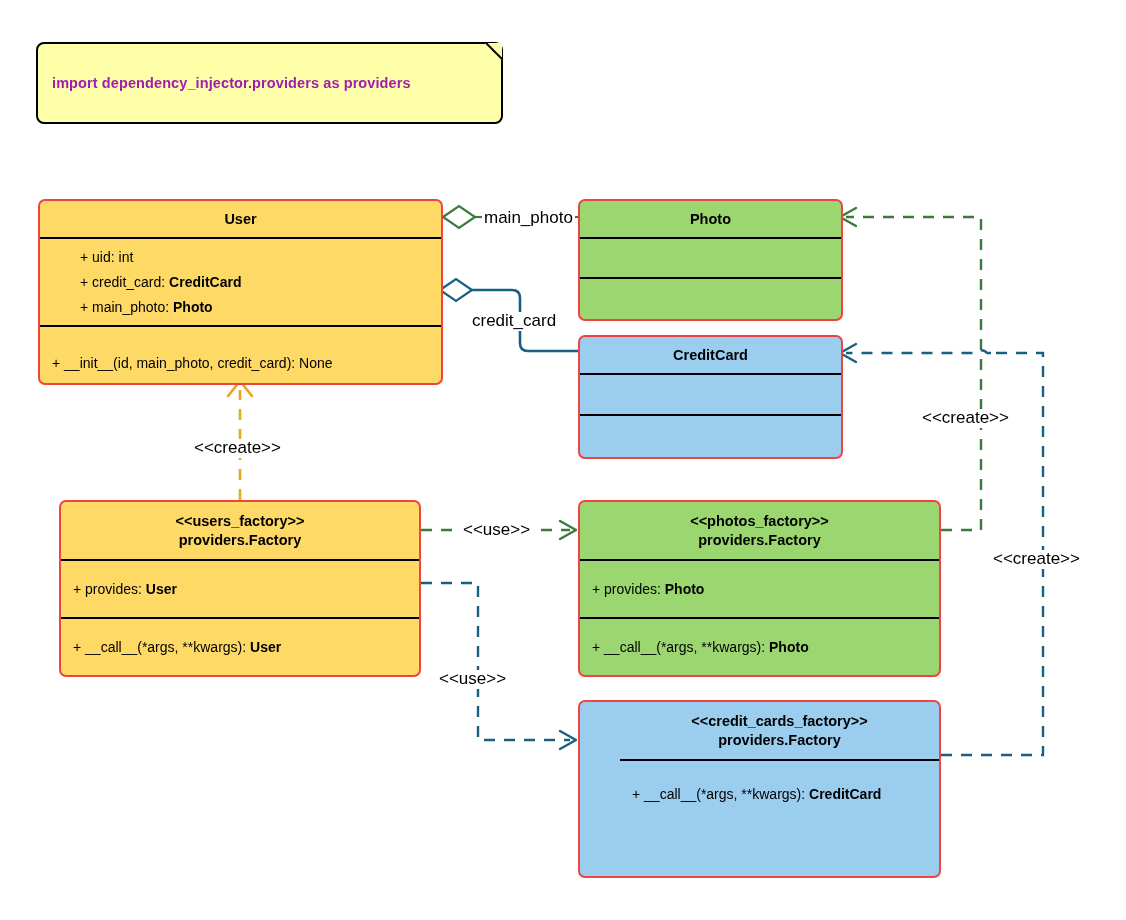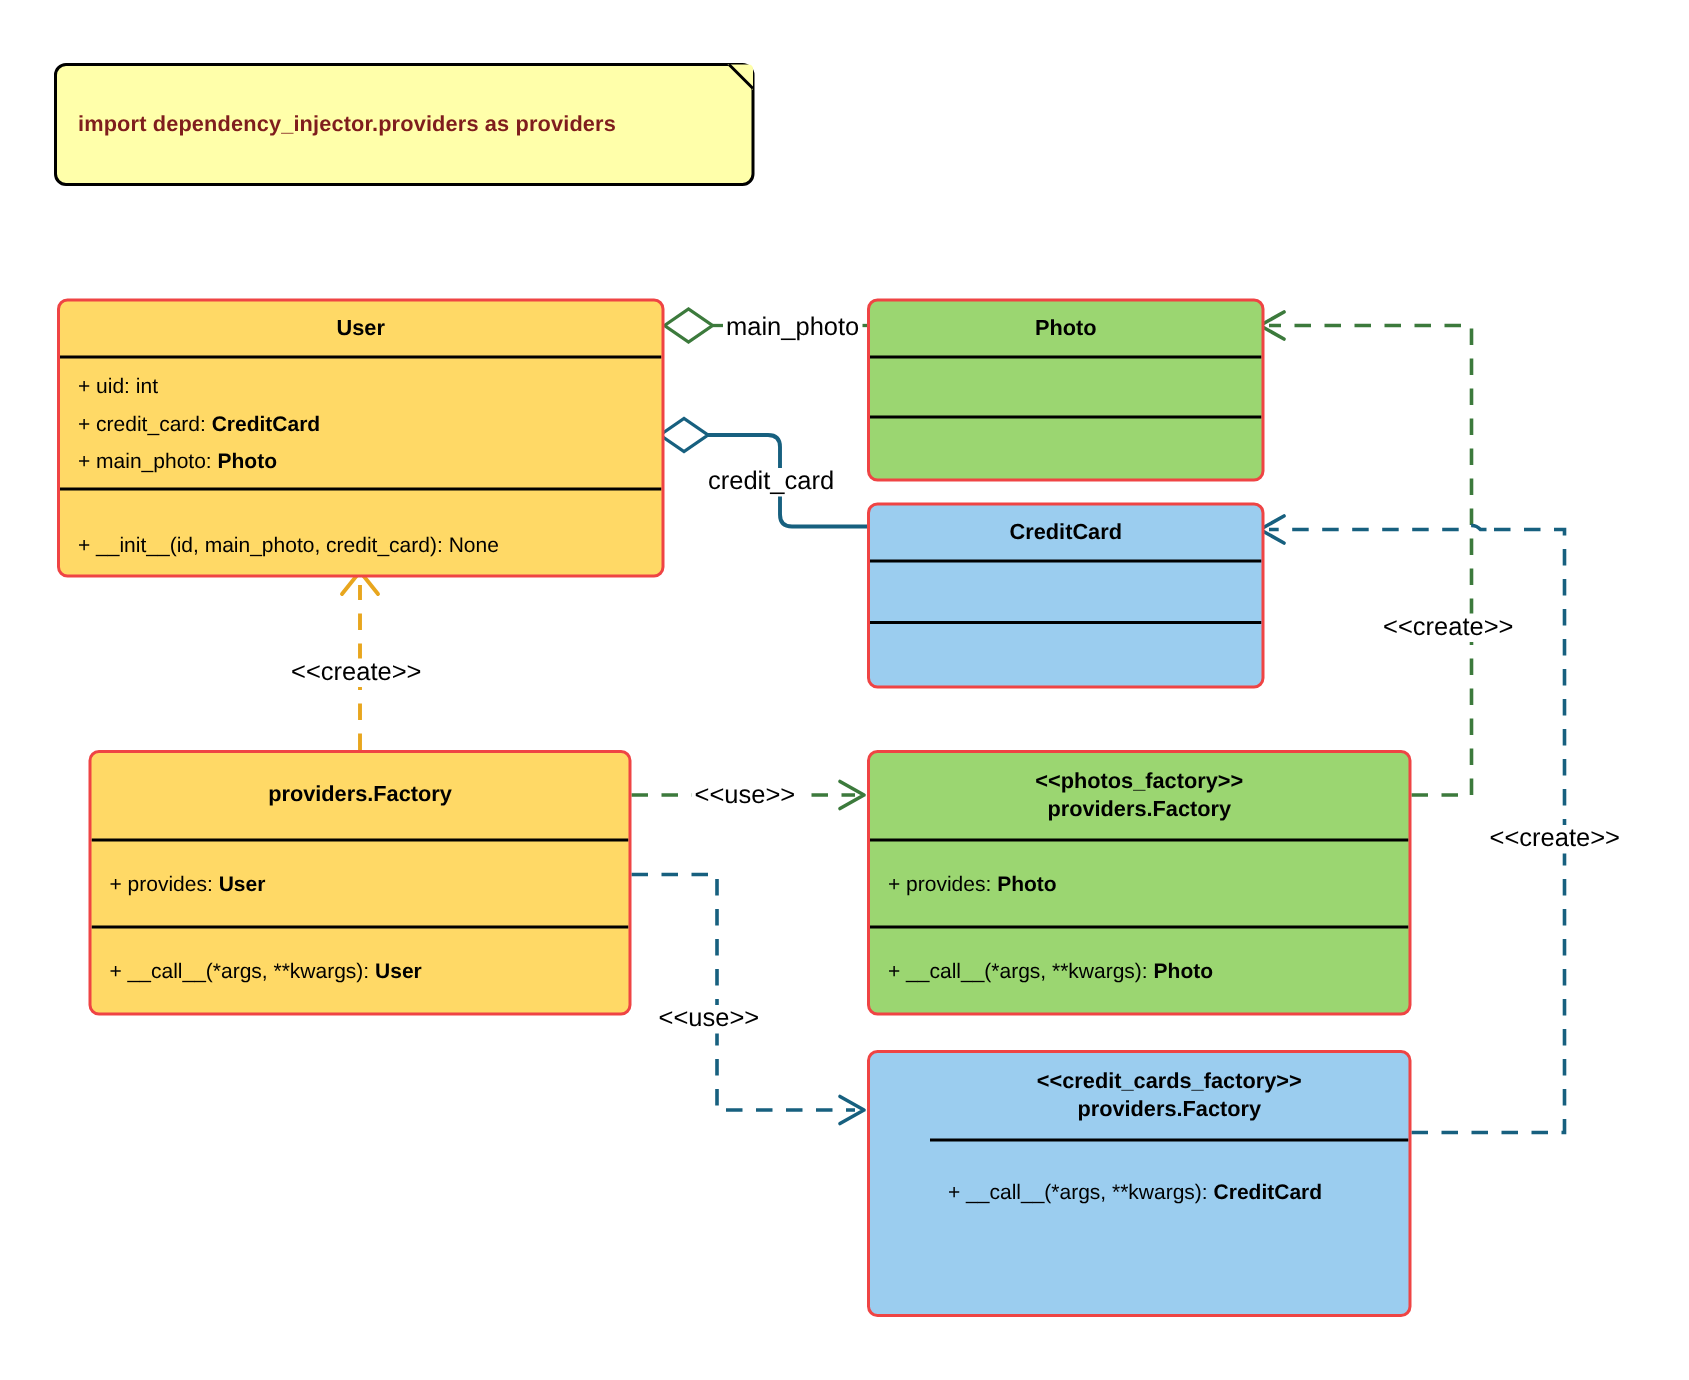--- a/index.html
+++ b/index.html
@@ -34,21 +34,21 @@
     background: #ffffaa;
     border: 2px solid #000000;
     border-radius: 8px;
     display: flex;
     align-items: center;
     padding: 0 14px;
   }
   .note-text {
     font-size: 14.5px;
     font-weight: bold;
-    color: #7f1d1d;
+    color: #a21caf;
     letter-spacing: 0.1px;
     white-space: nowrap;
   }
   .note-fold {
     position: absolute;
     right: -2px;
     top: -2px;
     width: 20px;
     height: 20px;
   }
@@ -157,21 +157,21 @@
       <path d="M2,1 L19,18 L19,4 Q19,1 16,1 Z" fill="#ffffaa" stroke="none"></path>
       <path d="M3,1 L19,17" stroke="#000000" stroke-width="2" fill="none"></path>
     </svg>
     <span class="note-text">import dependency_injector.providers as providers</span>
   </div>
 
   <div class="cls fill-yellow" style="left:38px; top:199px; width:405px; height:186px;">
     <div class="compart head" style="height:38px;">
       <span class="cname">User</span>
     </div>
-    <div class="compart" style="height:88px;">
+    <div class="compart" style="height:88px;padding-left:28px;">
       <div class="row"><span>+ uid: int</span></div>
       <div class="row"><span>+ credit_card: </span><b>CreditCard</b></div>
       <div class="row"><span>+ main_photo: </span><b>Photo</b></div>
     </div>
     <div class="compart" style="height:73px;">
       <div class="row"><span>+ __init__(id, main_photo, credit_card): None</span></div>
     </div>
   </div>
 
   <div class="cls fill-green" style="left:578px; top:199px; width:265px; height:122px;">
@@ -185,20 +185,21 @@
   <div class="cls fill-blue" style="left:578px; top:335px; width:265px; height:124px;">
     <div class="compart head" style="height:38px;">
       <span class="cname">CreditCard</span>
     </div>
     <div class="compart" style="height:41px;"></div>
     <div class="compart" style="height:41px;"></div>
   </div>
 
   <div class="cls fill-yellow" style="left:59px; top:500px; width:362px; height:177px;">
     <div class="compart head" style="height:59px;">
+      <span class="stereo">&lt;&lt;users_factory&gt;&gt;</span>
       <span class="cname">providers.Factory</span>
     </div>
     <div class="compart" style="height:58px;">
       <div class="row"><span>+ provides: </span><b>User</b></div>
     </div>
     <div class="compart" style="height:56px;">
       <div class="row"><span>+ __call__(*args, **kwargs): </span><b>User</b></div>
     </div>
   </div>
 

